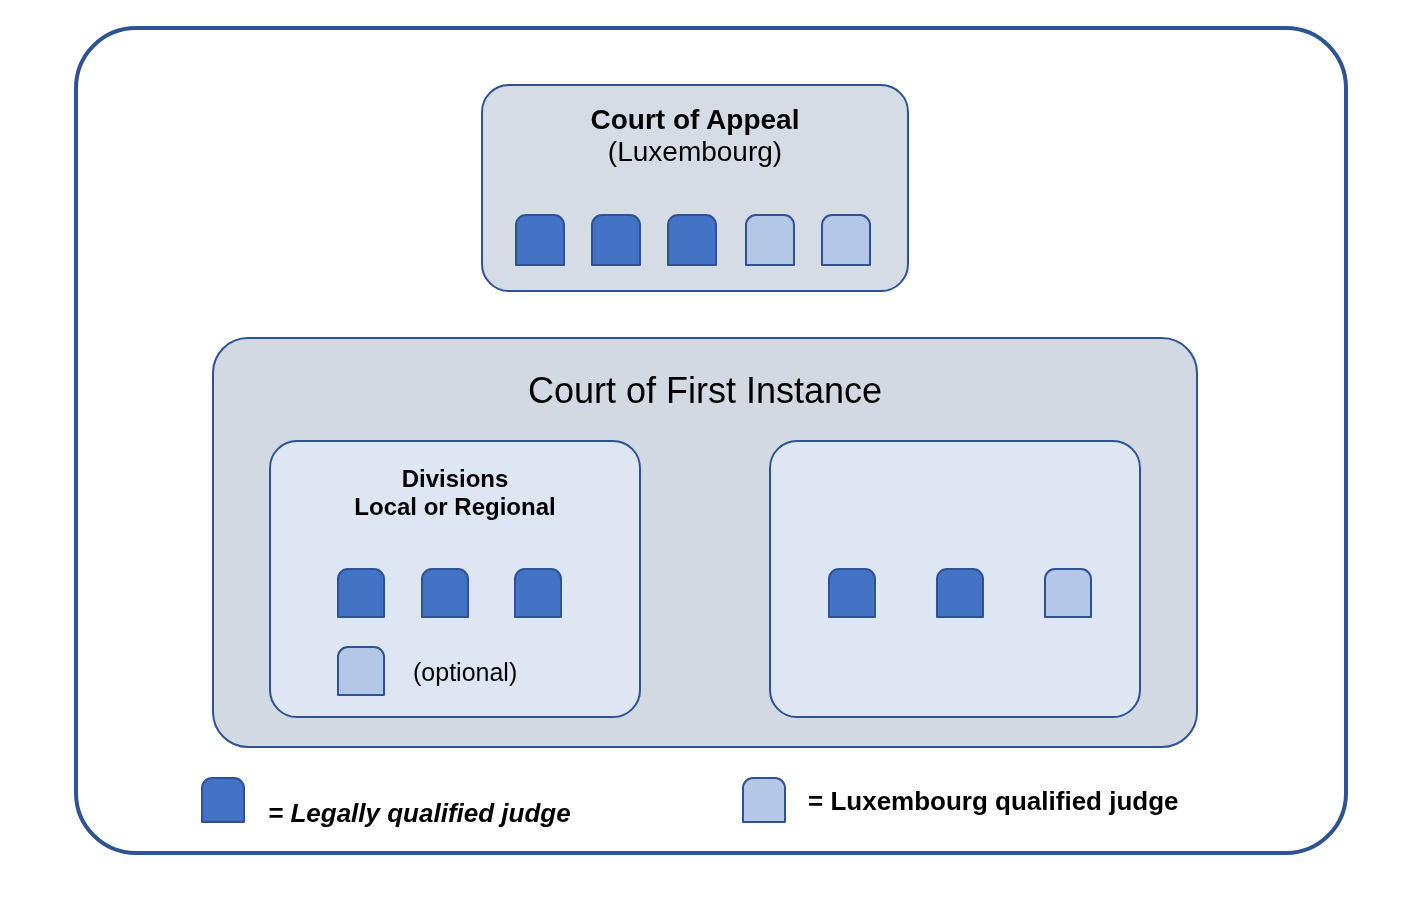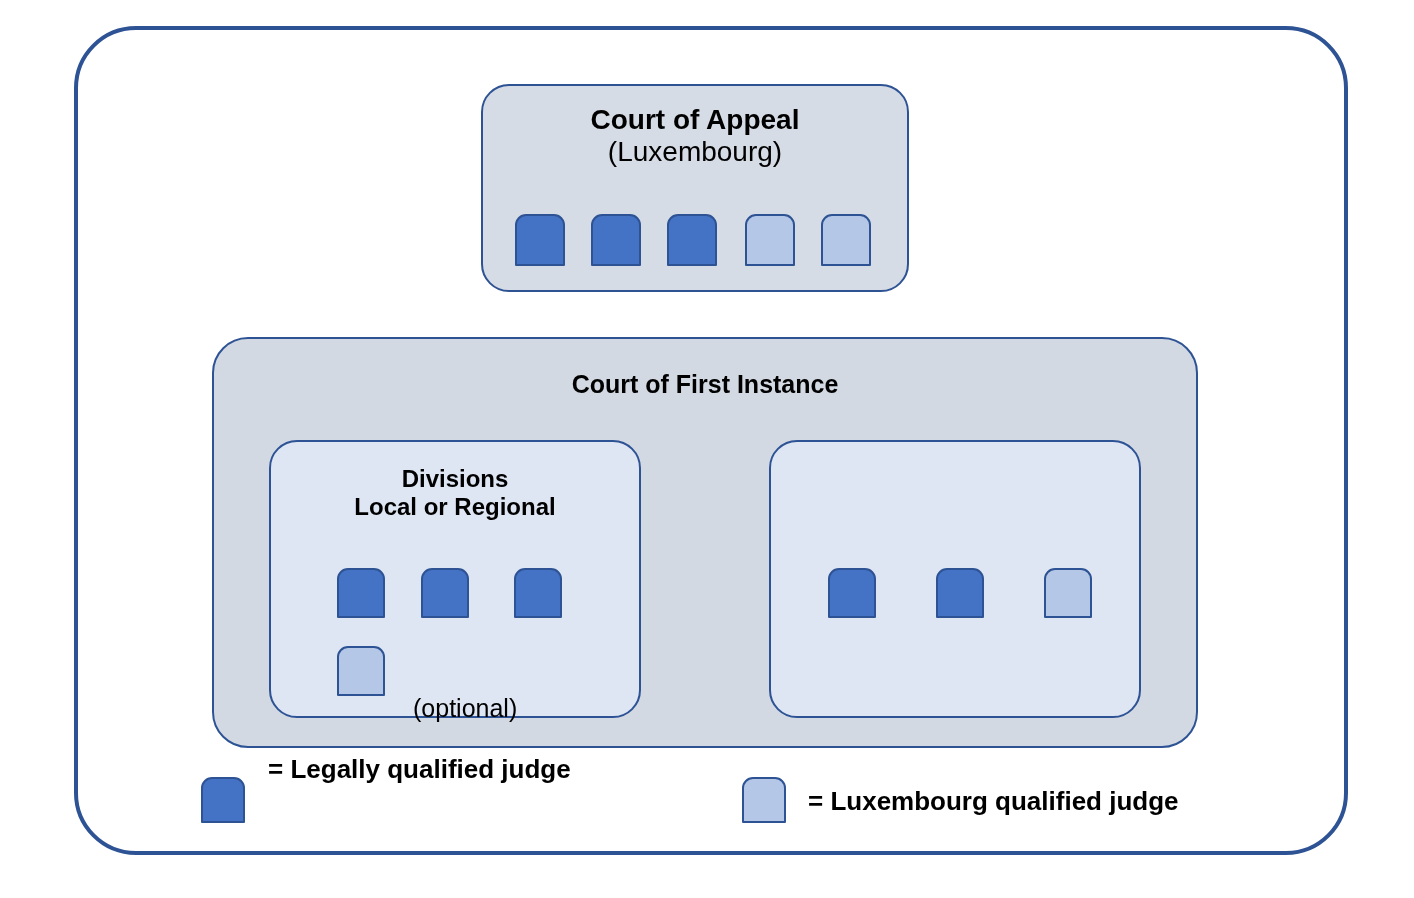--- a/index.html
+++ b/index.html
@@ -82,21 +82,21 @@
   .title-bold {
     font-weight: bold;
     display: block;
   }
   .title-sub {
     font-weight: normal;
     display: block;
   }
 
   .appeal-title { top: 18px; font-size: 28px; }
-  .fi-title { top: 31px; font-size: 25px; font-weight: bold; }
+  .fi-title { top: 31px; font-size: 36px; font-weight: normal; }
   .local-title { top: 23px; font-size: 24px; }
   .central-title { top: 23px; font-size: 24px; }
 
   
   .judge {
     position: absolute;
     box-sizing: border-box;
     border: 2px solid #2E5395;
     border-top-left-radius: 11px;
     border-top-right-radius: 11px;
@@ -165,33 +165,33 @@
     <div class="title-block local-title">
       <span class="title-bold">Divisions</span>
       <span class="title-bold">Local or Regional</span>
     </div>
 
     <div class="judge legal" style="left:66px;  top:126px; width:48px; height:50px;"></div>
     <div class="judge legal" style="left:150px; top:126px; width:48px; height:50px;"></div>
     <div class="judge legal" style="left:243px; top:126px; width:48px; height:50px;"></div>
 
     <div class="judge technical" style="left:66px;  top:204px; width:48px; height:50px;"></div>
-    <div class="optional-label" style="left:142px; top:216px;margin-top:36px;">(optional)</div>
+    <div class="optional-label" style="left:142px; top:216px;">(optional)</div>
   </div>
 
   <div class="panel panel-central">
 
     <div class="judge legal" style="left:57px;  top:126px; width:48px; height:50px;"></div>
     <div class="judge legal" style="left:165px; top:126px; width:48px; height:50px;"></div>
     <div class="judge technical" style="left:273px; top:126px; width:48px; height:50px;"></div>
   </div>
 
   <div class="legend-item">
     <div class="legend-swatch legal" style="left:201px; top:777px;"></div>
-    <div class="legend-text" style="left:268px; top:756px;">= Legally qualified judge</div>
+    <div class="legend-text" style="left:268px; top:800px;font-style:italic;">= Legally qualified judge</div>
   </div>
 
   <div class="legend-item">
     <div class="legend-swatch technical" style="left:742px; top:777px;"></div>
     <div class="legend-text" style="left:808px; top:788px;">= Luxembourg qualified judge</div>
   </div>
 
 </div>
 
 </body></html>

